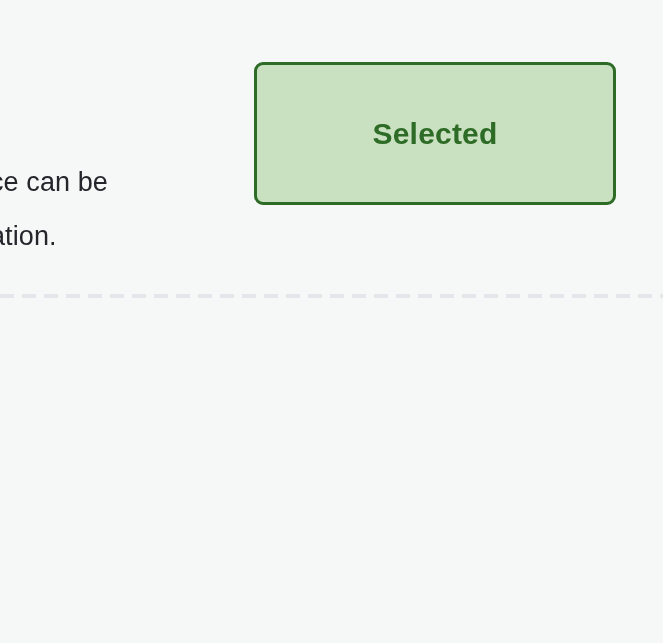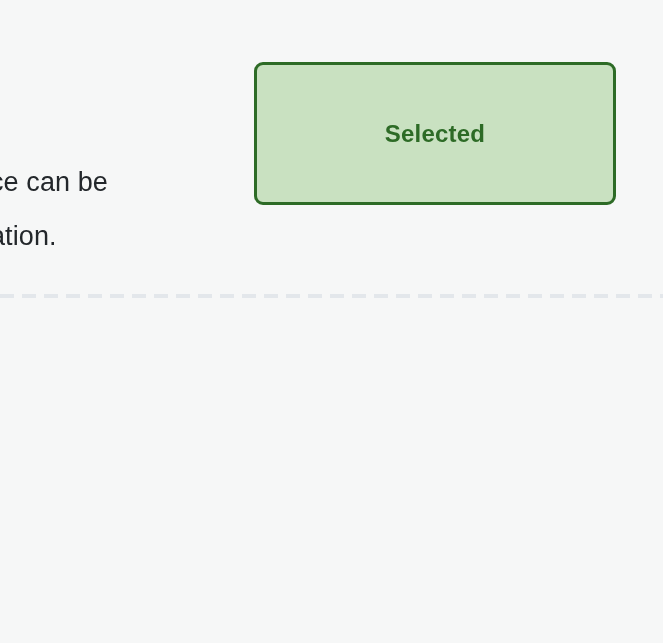--- a/index.html
+++ b/index.html
@@ -59,21 +59,21 @@
   .btn {
     position: absolute;
     left: 254px;
     width: 362px;
     box-sizing: border-box;
     display: flex;
     align-items: center;
     justify-content: center;
     border-radius: 9px;
     cursor: pointer;
-    font-size: 24px;
+    font-size: 30px;
     user-select: none;
   }
 
   .btn-selected {
     top: 62px;
     height: 143px;
     background: #c9e1c1;
     border: 3px solid #2d6b26;
     color: #2d6b26;
     font-weight: bold;

